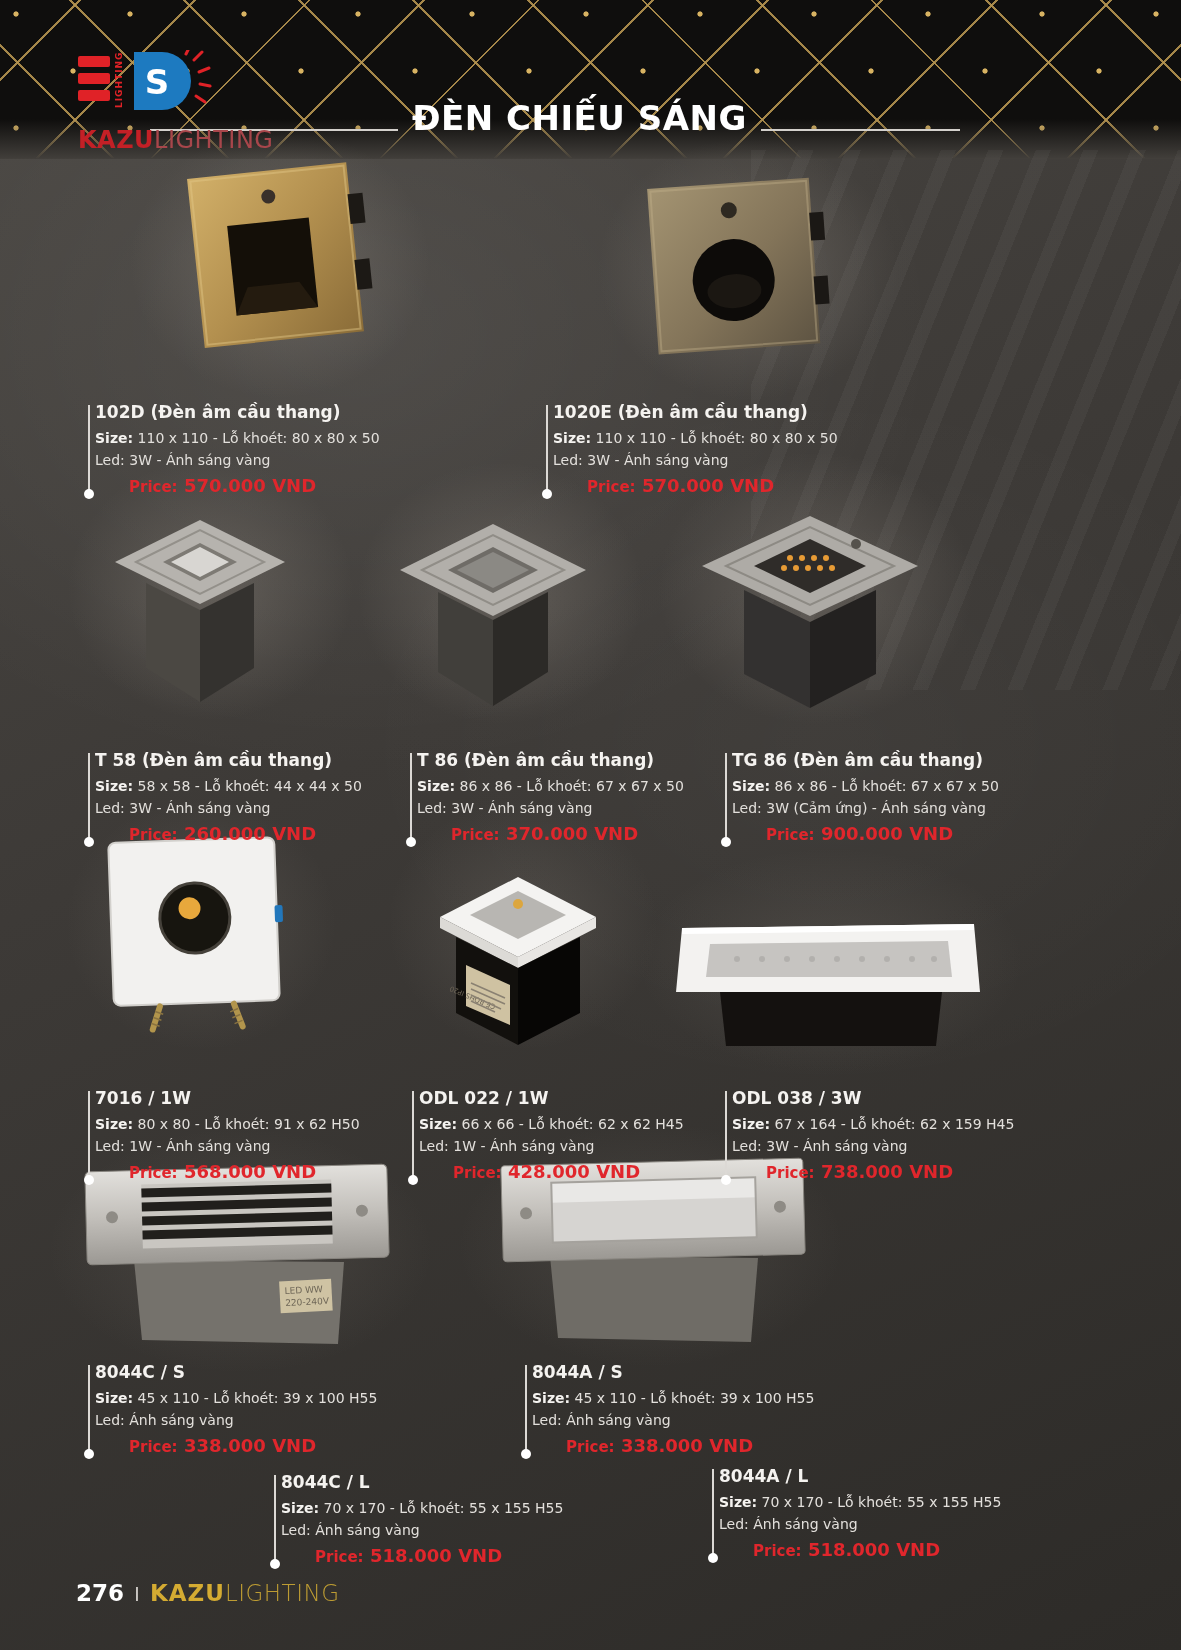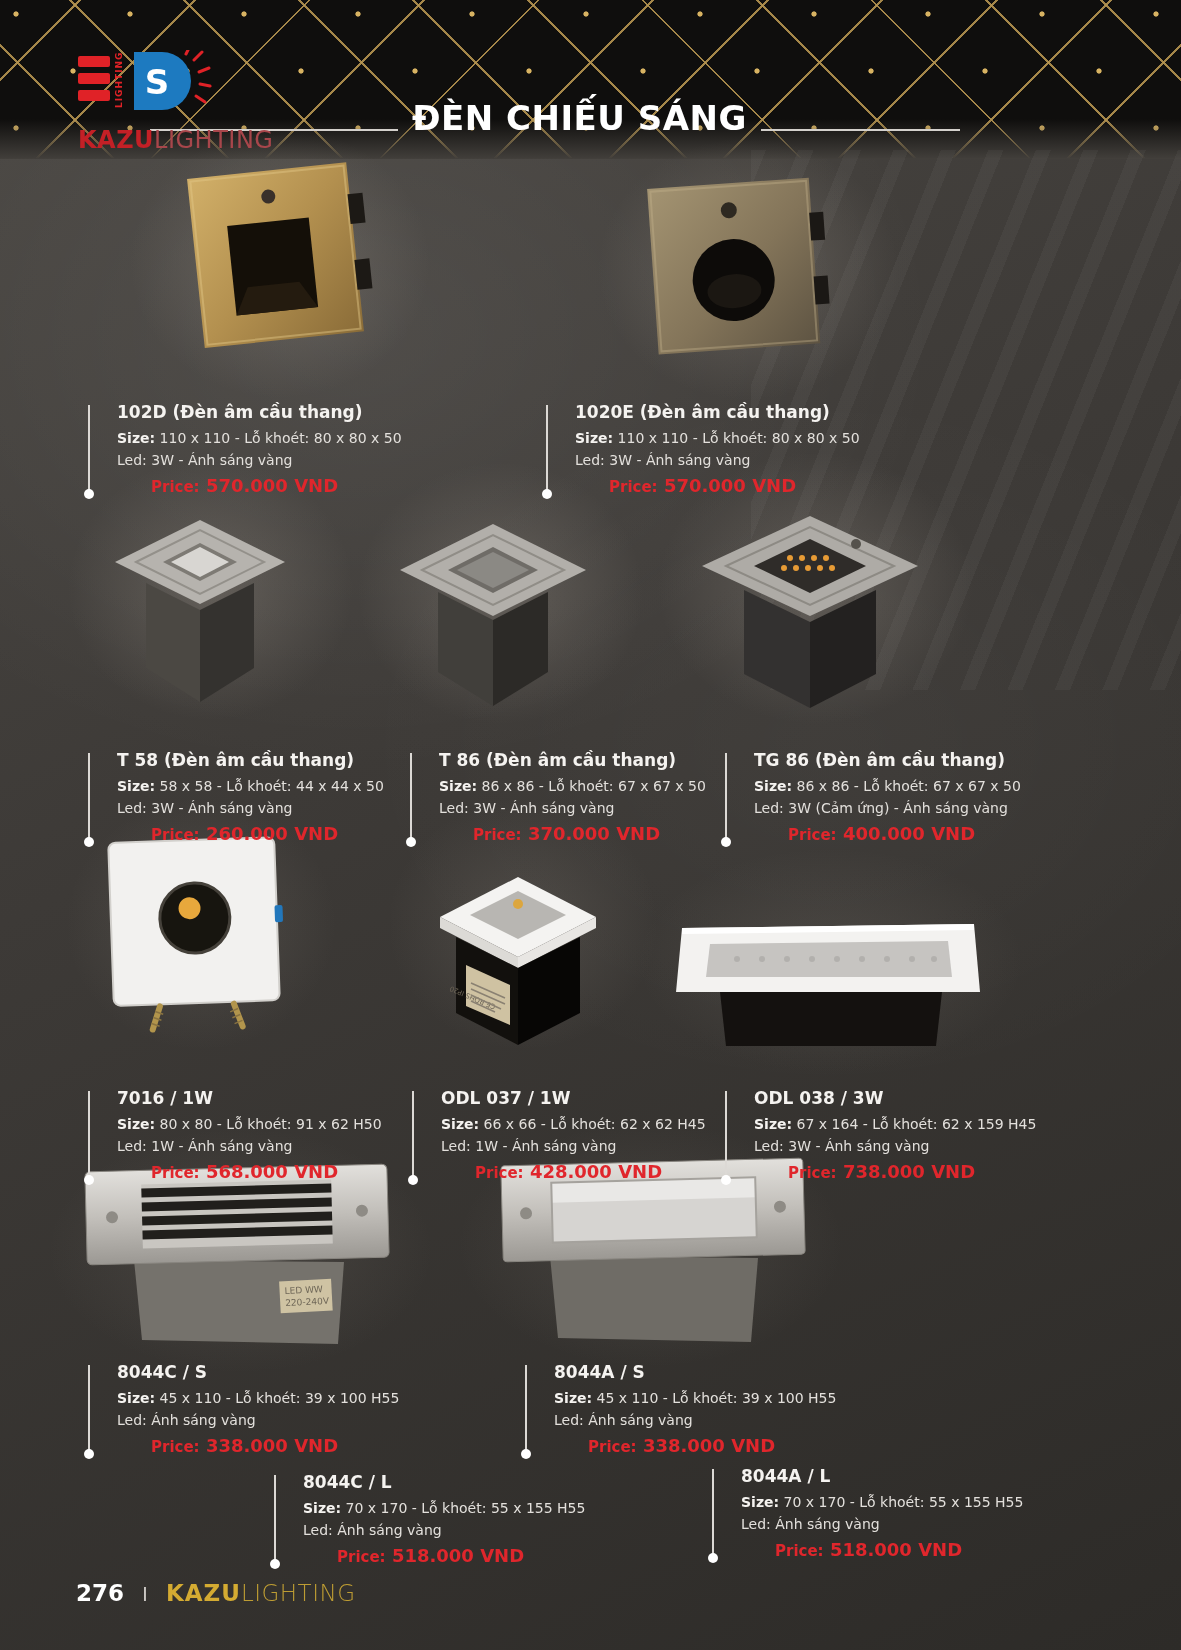--- a/index.html
+++ b/index.html
@@ -42,32 +42,32 @@
   .logotext .l{font-weight:normal;color:#a8464b;letter-spacing:.5px;}
   .titlebar{position:absolute;left:150px;top:98px;width:810px;display:flex;align-items:flex-end;gap:14px;z-index:2;}
   .hline{height:2px;background:#d3d0cc;margin-bottom:7px;}
   .hline.left{width:248px;}
   .hline.right{flex:1;}
   .ptitle{font-size:34px;font-weight:bold;color:#ffffff;letter-spacing:.5px;white-space:nowrap;}
   
   .pcard{position:absolute;}
   .vline{position:absolute;left:0;top:3px;width:2px;height:88px;background:#dcd9d5;}
   .vline::after{content:"";position:absolute;left:-4px;bottom:-6px;width:10px;height:10px;border-radius:50%;background:#ffffff;}
-  .ptext{padding-left:29px;white-space:nowrap;}
+  .ptext{padding-left:7px;white-space:nowrap;}
   .pname{font-size:17px;font-weight:bold;color:#f5f3f0;line-height:21px;margin-bottom:4px;}
   .pline{font-size:14px;color:#e3e0dc;line-height:22px;}
   .pline .b{font-weight:bold;color:#f5f3f0;}
   .pprice{margin-top:4px;font-size:18px;font-weight:bold;color:#e0262c;line-height:22px;margin-left:34px;}
   .pprice .pl{font-size:15px;}
   
   .pimg{position:absolute;}
   .glow{position:absolute;pointer-events:none;border-radius:50%;
         background:radial-gradient(closest-side, rgba(162,154,144,0.32), rgba(162,154,144,0));}
   
-  .footer-left{position:absolute;left:76px;top:1580px;display:flex;align-items:baseline;gap:18px;white-space:nowrap;}
+  .footer-left{position:absolute;left:76px;top:1580px;display:flex;align-items:baseline;gap:10px;white-space:nowrap;}
   .fpage{font-size:23px;font-weight:bold;color:#ffffff;}
   .fsep{font-size:20px;color:#c9c6c2;}
   .fkazu{font-size:23px;font-weight:bold;color:#d4ab32;letter-spacing:1px;}
   .flighting{font-size:23px;font-weight:300;color:#bd9c33;letter-spacing:.5px;}
   .footer-url{position:absolute;left:402px;top:1578px;font-size:29px;color:#dbd8d4;letter-spacing:1px;white-space:nowrap;}
 </style>
 </head>
 <body>
 
 <div class="page">
@@ -320,38 +320,38 @@
       <div class="pprice"><span class="pl">Price:</span> <span>370.000 VND</span></div>
     </div>
   </div>
 
   <div class="pcard" style="left:725px;top:750px">
     <div class="vline"></div>
     <div class="ptext">
       <div class="pname">TG 86 (Đèn âm cầu thang)</div>
       <div class="pline"><span class="b">Size:</span> <span>86 x 86 - Lỗ khoét: 67 x 67 x 50</span></div>
       <div class="pline">Led: 3W (Cảm ứng) - Ánh sáng vàng</div>
-      <div class="pprice"><span class="pl">Price:</span> <span>400.000 VND</span></div>
+      <div class="pprice"><span class="pl">Price:</span> <span>900.000 VND</span></div>
     </div>
   </div>
 
   <div class="pcard" style="left:88px;top:1088px">
     <div class="vline"></div>
     <div class="ptext">
       <div class="pname">7016 / 1W</div>
       <div class="pline"><span class="b">Size:</span> <span>80 x 80 - Lỗ khoét: 91 x 62 H50</span></div>
       <div class="pline">Led: 1W - Ánh sáng vàng</div>
       <div class="pprice"><span class="pl">Price:</span> <span>568.000 VND</span></div>
     </div>
   </div>
 
   <div class="pcard" style="left:412px;top:1088px">
     <div class="vline"></div>
     <div class="ptext">
-      <div class="pname">ODL 037 / 1W</div>
+      <div class="pname">ODL 022 / 1W</div>
       <div class="pline"><span class="b">Size:</span> <span>66 x 66 - Lỗ khoét: 62 x 62 H45</span></div>
       <div class="pline">Led: 1W - Ánh sáng vàng</div>
       <div class="pprice"><span class="pl">Price:</span> <span>428.000 VND</span></div>
     </div>
   </div>
 
   <div class="pcard" style="left:725px;top:1088px">
     <div class="vline"></div>
     <div class="ptext">
       <div class="pname">ODL 038 / 3W</div>

